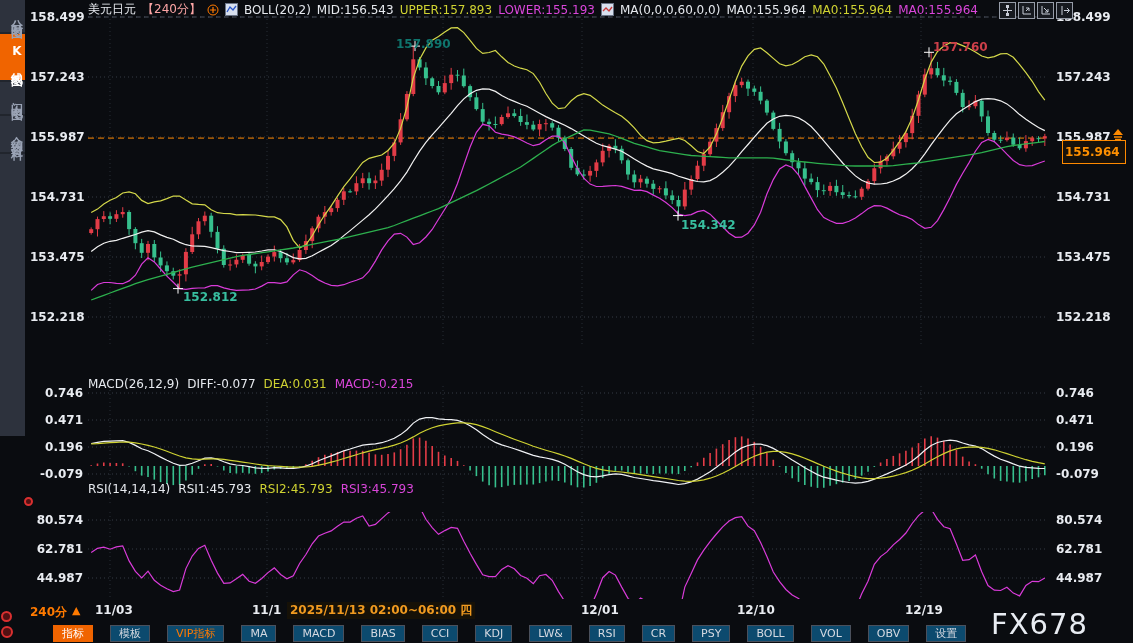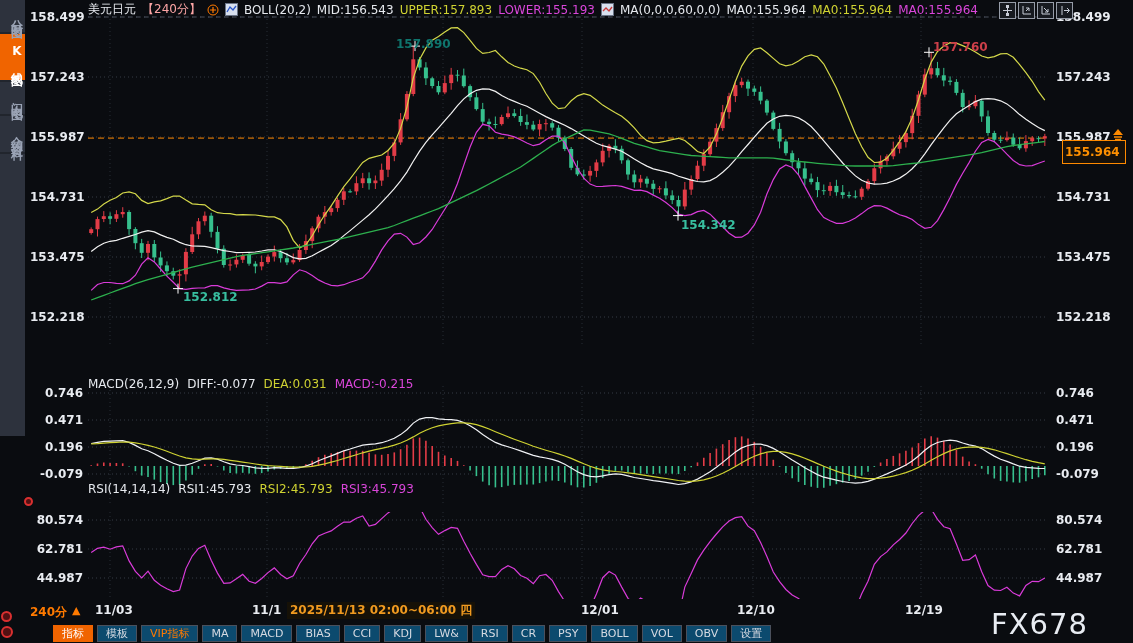--- a/index.html
+++ b/index.html
@@ -36,21 +36,21 @@
        padding:4px 2px;background:#17110a;z-index:3;}
   
   .date-label{position:absolute;top:603px;font-size:12px;font-weight:700;color:#e9ecf1;z-index:2;}
   .period-label{position:absolute;left:30px;top:604px;font-size:12px;font-weight:700;color:#ff7a00;z-index:2;}
   .period-arrow{position:absolute;left:72px;top:604px;font-size:11px;color:#ff7a00;z-index:2;}
   .tooltip{position:absolute;top:602px;font-size:12px;font-weight:700;color:#f09a20;
            background:rgba(24,18,6,.92);padding:0 3px;z-index:3;white-space:nowrap;}
   .watermark{position:absolute;left:991px;top:607px;font-size:29px;color:#e8ecf2;
              letter-spacing:1px;z-index:2;}
   
-  .toolbar{position:absolute;left:53px;top:625px;display:flex;gap:4px;z-index:3;}
+  .toolbar{position:absolute;left:53px;top:625px;display:flex;gap:17px;z-index:3;}
   .tb{height:15px;line-height:15px;padding:0 8px;font-size:11px;color:#d6dae2;
       background:#0c4a6e;border:1px solid #4a505c;cursor:pointer;white-space:nowrap;}
   .tb.active{background:#f06400;border-color:#f06400;color:#fff;}
   .tb.vip{color:#ff7a00;}
   .dot{position:absolute;border-radius:50%;border:2px solid #d93030;background:#521012;z-index:3;cursor:pointer;}
 </style>
 </head>
 <body>
 
 <div class="app">

